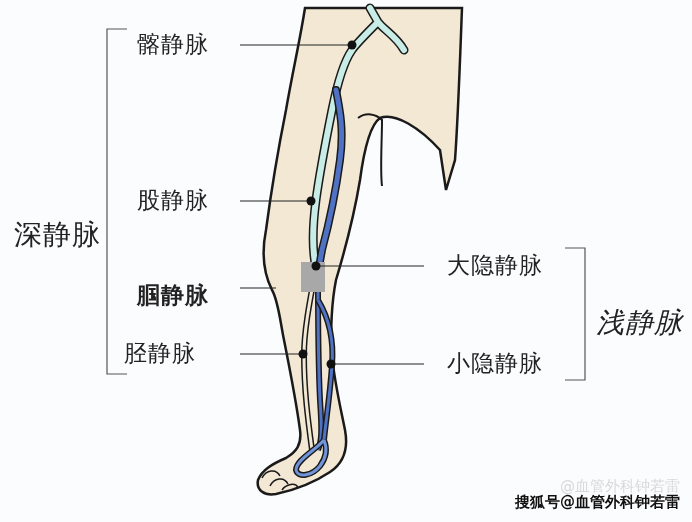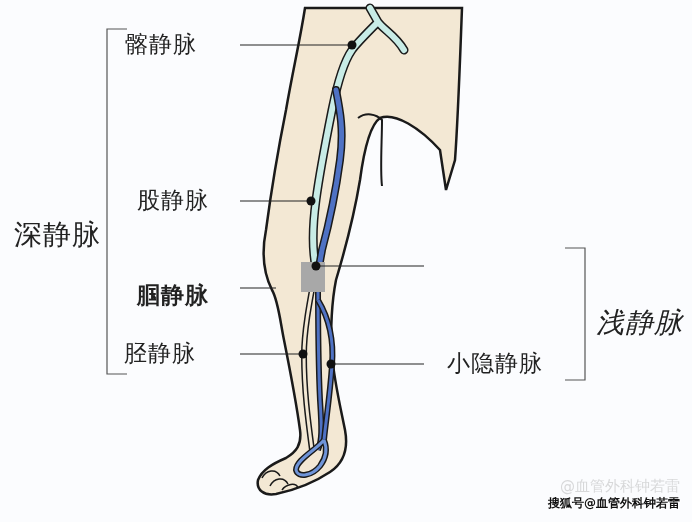--- a/index.html
+++ b/index.html
@@ -16,21 +16,21 @@
       font-size: 23px;
       color: #222;
       letter-spacing: 1px;
       line-height: 1;
       white-space: nowrap;
     }
     .group-label { font-size: 28px; }
     .watermark {
       position: absolute;
       right: 12px; bottom: 10px;
-      font-size: 12px;
+      font-size: 15px;
       font-weight: bold;
       color: #111;
       text-shadow: 0 0 2px #fff, 0 0 2px #fff, 1px 1px 0 #fff;
       white-space: nowrap;
     }
     .watermark-ghost {
       position: absolute;
       right: 12px; bottom: 26px;
       font-size: 15px;
       color: rgba(150,150,150,0.35);
@@ -87,23 +87,24 @@
     <circle cx="316" cy="266" r="4.5" fill="#111"></circle>
     <circle cx="303" cy="354" r="4.5" fill="#111"></circle>
     <circle cx="331" cy="364" r="4.5" fill="#111"></circle>
 
     <path d="M127 29 L107 29 L107 374 L127 374" fill="none" stroke="#555" stroke-width="1.2"></path>
 
     <path d="M565 248 L585 248 L585 380 L565 380" fill="none" stroke="#555" stroke-width="1.2"></path>
   </svg>
 
   <div class="label group-label" style="left:14px; top:221px;">深静脉</div>
-  <div class="label" style="left:125px; top:33px;text-align:center;">髂静脉</div>
+  <div class="label" style="left:137px; top:33px;text-align:center;">髂静脉</div>
   <div class="label" style="left:137px; top:189px;">股静脉</div>
   <div class="label" style="left:137px; top:284px;font-weight:bold;">腘静脉</div>
   <div class="label" style="left:124px; top:342px;">胫静脉</div>
 
+  <div class="label" style="left:447px; top:254px;">大隐静脉</div>
   <div class="label" style="left:447px; top:352px;">小隐静脉</div>
   <div class="label group-label" style="left:596px; top:309px;font-style:italic;">浅静脉</div>
 
   <div class="watermark-ghost">@血管外科钟若雷</div>
   <div class="watermark">搜狐号@血管外科钟若雷</div>
 </div>
 
 </body></html>

